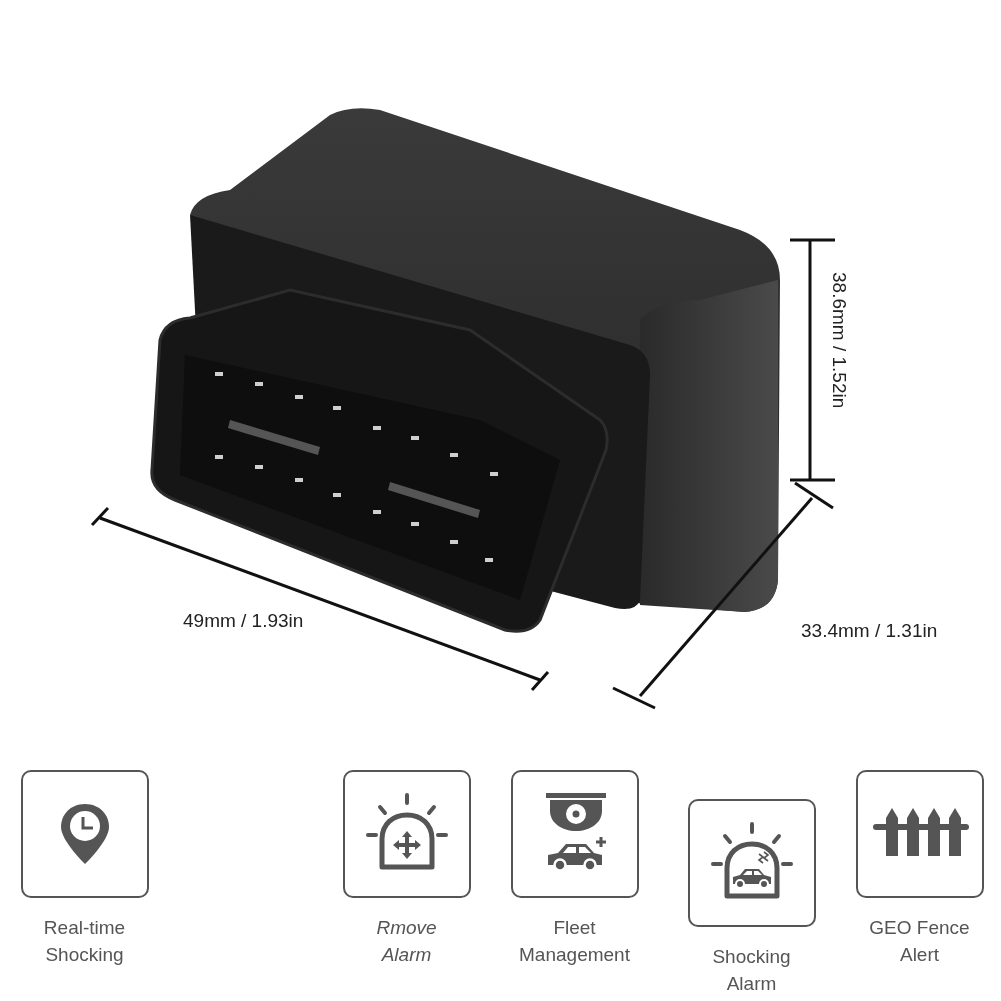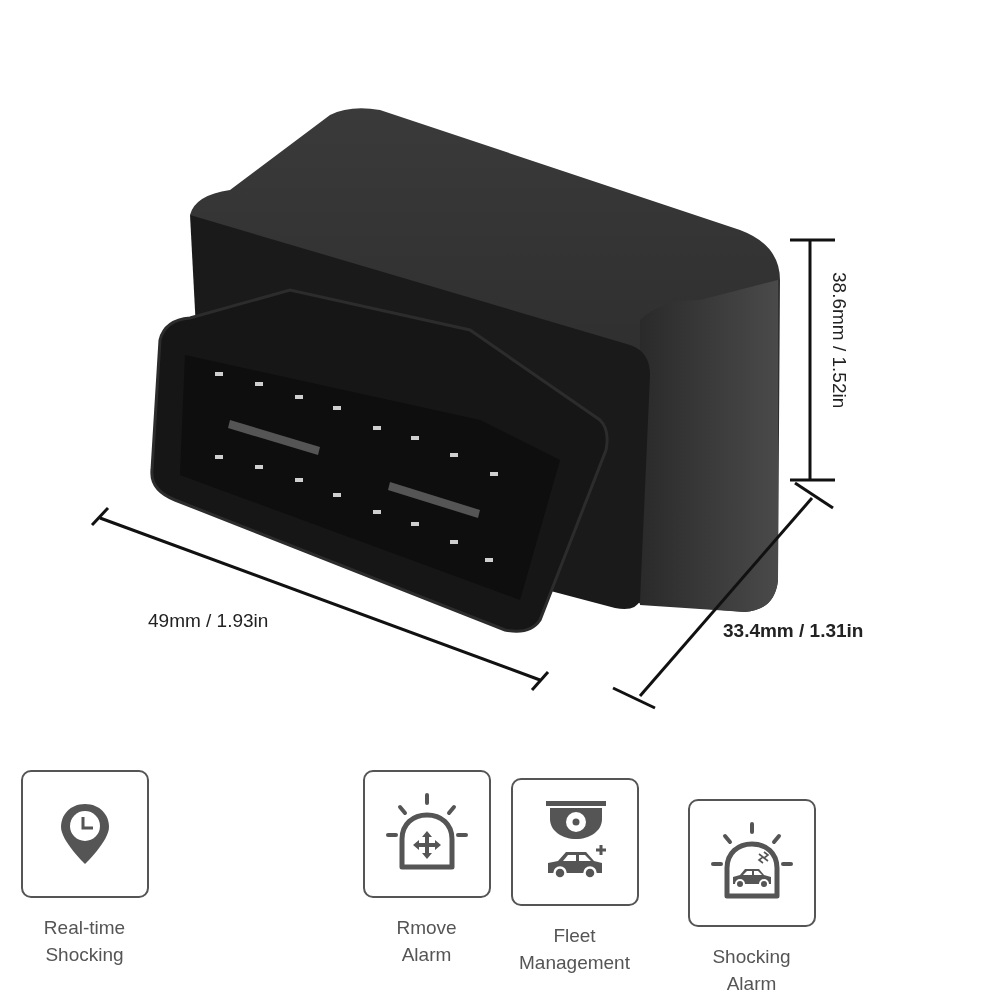--- a/index.html
+++ b/index.html
@@ -1,18 +1,18 @@
 <!DOCTYPE html>
 <html><head>
 <meta charset="utf-8">
 <style>
   html, body { margin:0; padding:0; background:#ffffff; }
   body { width:1001px; height:1001px; position:relative; overflow:hidden; font-family:"Liberation Sans", sans-serif; }
   .product { position:absolute; left:0; top:0; width:1001px; height:740px; }
-  .dim-label { position:absolute; font-size:19px; color:#222; white-space:nowrap; }
+  .dim-label { position:absolute; font-size:19px; color:#222; white-space:nowrap;margin-left:35px; }
   .dim-vert { position:absolute; font-size:19px; color:#222; white-space:nowrap; transform-origin:left top; transform:rotate(90deg); }
   .features { position:absolute; left:0; top:770px; width:923px; height:231px; }
   .feature { position:absolute; top:0; width:135px; text-align:center; }
   .feature .box { width:128px; height:128px; margin:0 auto; border:2px solid #555; border-radius:10px; box-sizing:border-box; display:flex; align-items:center; justify-content:center; background:#fff; }
   .feature .label { margin-top:16px; font-size:19px; line-height:27px; color:#555; }
   .feature .label span { display:block; }
 </style>
 </head>
 <body>
 
@@ -64,62 +64,62 @@
       <line x1="532" y1="690" x2="548" y2="672"></line>
       <line x1="810" y1="240" x2="810" y2="480"></line>
       <line x1="790" y1="240" x2="835" y2="240"></line>
       <line x1="790" y1="480" x2="835" y2="480"></line>
       <line x1="812" y1="498" x2="640" y2="696"></line>
       <line x1="795" y1="483" x2="833" y2="508"></line>
       <line x1="613" y1="688" x2="655" y2="708"></line>
     </g>
   </svg>
   <div class="dim-label" style="left:148px;top:610px;">49mm / 1.93in</div>
-  <div class="dim-label" style="left:723px;top:620px;font-weight:bold;">33.4mm / 1.31in</div>
+  <div class="dim-label" style="left:766px;top:620px;">33.4mm / 1.31in</div>
   <div class="dim-vert" style="left:850px;top:272px;">38.6mm / 1.52in</div>
 </div>
 
 <div class="features">
 
   <div class="feature" style="left:17px;">
     <div class="box">
       <svg width="70" height="70" viewBox="0 0 70 70">
         <path d="M35 5 C20 5 11 16 11 28 C11 42 35 65 35 65 C35 65 59 42 59 28 C59 16 50 5 35 5 Z" fill="#555"></path>
         <circle cx="35" cy="27" r="15" fill="#fff"></circle>
         <path d="M33 18 L33 29 L43 29" stroke="#555" stroke-width="3" fill="none"></path>
       </svg>
     </div>
     <div class="label">
         <span>Real-time</span>
         <span>Shocking</span>
       </div>
   </div>
 
 
-  <div class="feature" style="left:359px;">
+  <div class="feature" style="left:339px;font-style:italic;">
     <div class="box">
       <svg width="90" height="90" viewBox="0 0 90 90">
         <g stroke="#555" stroke-width="4" stroke-linecap="round">
           <line x1="45" y1="6" x2="45" y2="14"></line>
             <line x1="18" y1="18" x2="23" y2="24"></line>
             <line x1="72" y1="18" x2="67" y2="24"></line>
           <line x1="6" y1="46" x2="14" y2="46"></line>
             <line x1="76" y1="46" x2="84" y2="46"></line>
         </g>
         <path d="M20 78 L20 50 C20 35 31 26 45 26 C59 26 70 35 70 50 L70 78 Z" fill="none" stroke="#555" stroke-width="5" stroke-linejoin="round"></path>
         <path d="M45 42 L50 48 L47 48 L47 54 L53 54 L53 51 L59 56 L53 61 L53 58 L47 58 L47 64 L50 64 L45 70 L40 64 L43 64 L43 58 L37 58 L37 61 L31 56 L37 51 L37 54 L43 54 L43 48 L40 48 Z" fill="#555"></path>
       </svg>
     </div>
     <div class="label">
         <span>Rmove</span>
         <span>Alarm</span>
       </div>
   </div>
 
-  <div class="feature" style="left:507px;margin-top:8px;">
+  <div class="feature" style="left:507px;">
     <div class="box">
       <svg width="70" height="90" viewBox="0 0 70 90">
         <rect x="6" y="4" width="60" height="5" fill="#555"></rect>
         <path d="M10 11 L62 11 L62 22 C62 34 50 42 36 42 C22 42 10 34 10 22 Z" fill="#555"></path>
         <circle cx="36" cy="25" r="10" fill="#fff"></circle>
           <circle cx="36" cy="25" r="3.5" fill="#555"></circle>
         <path d="M8 76 L8 66 L18 64 L26 55 L46 55 L54 64 L62 66 L62 76 Z" fill="#555"></path>
         <path d="M28 58 L36 58 L36 64 L23 64 Z M39 58 L45 58 L51 64 L39 64 Z" fill="#fff"></path>
         <circle cx="20" cy="76" r="5.5" fill="#555" stroke="#fff" stroke-width="2.5"></circle>
         <circle cx="50" cy="76" r="5.5" fill="#555" stroke="#fff" stroke-width="2.5"></circle>
@@ -149,13 +149,30 @@
         <circle cx="57" cy="66" r="4" fill="#555" stroke="#fff" stroke-width="2"></circle>
         <path d="M52 36 L56 39 L52 42 L56 45 M57 34 L61 37 L57 40 L61 43" stroke="#555" stroke-width="1.6" fill="none"></path>
       </svg>
     </div>
     <div class="label">
         <span>Shocking</span>
         <span>Alarm</span>
       </div>
   </div>
 
+  <div class="feature" style="left:852px;">
+    <div class="box">
+      <svg width="100" height="60" viewBox="0 0 100 60">
+        <g fill="#555">
+          <path d="M16 52 L16 14 L22 4 L28 14 L28 52 Z"></path>
+          <path d="M37 52 L37 14 L43 4 L49 14 L49 52 Z"></path>
+          <path d="M58 52 L58 14 L64 4 L70 14 L70 52 Z"></path>
+          <path d="M79 52 L79 14 L85 4 L91 14 L91 52 Z"></path>
+        </g>
+        <line x1="6" y1="23" x2="96" y2="23" stroke="#555" stroke-width="6" stroke-linecap="round"></line>
+      </svg>
+    </div>
+    <div class="label">
+        <span>GEO Fence</span>
+        <span>Alert</span>
+      </div>
+  </div>
 </div>
 
 </body></html>

